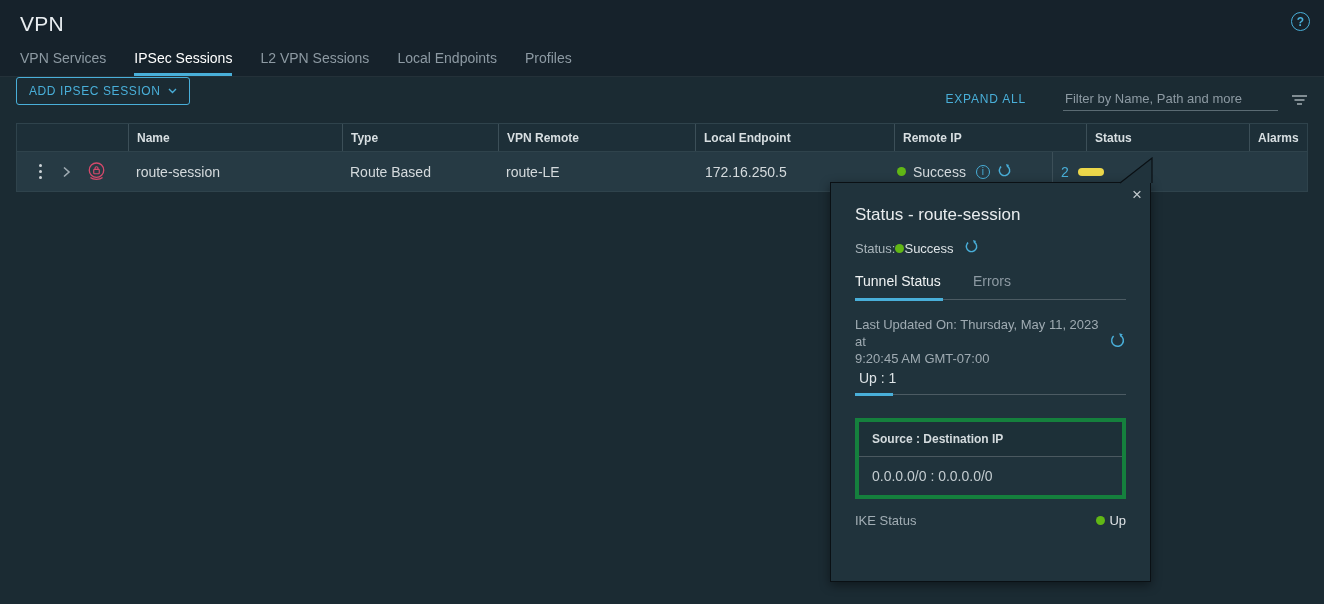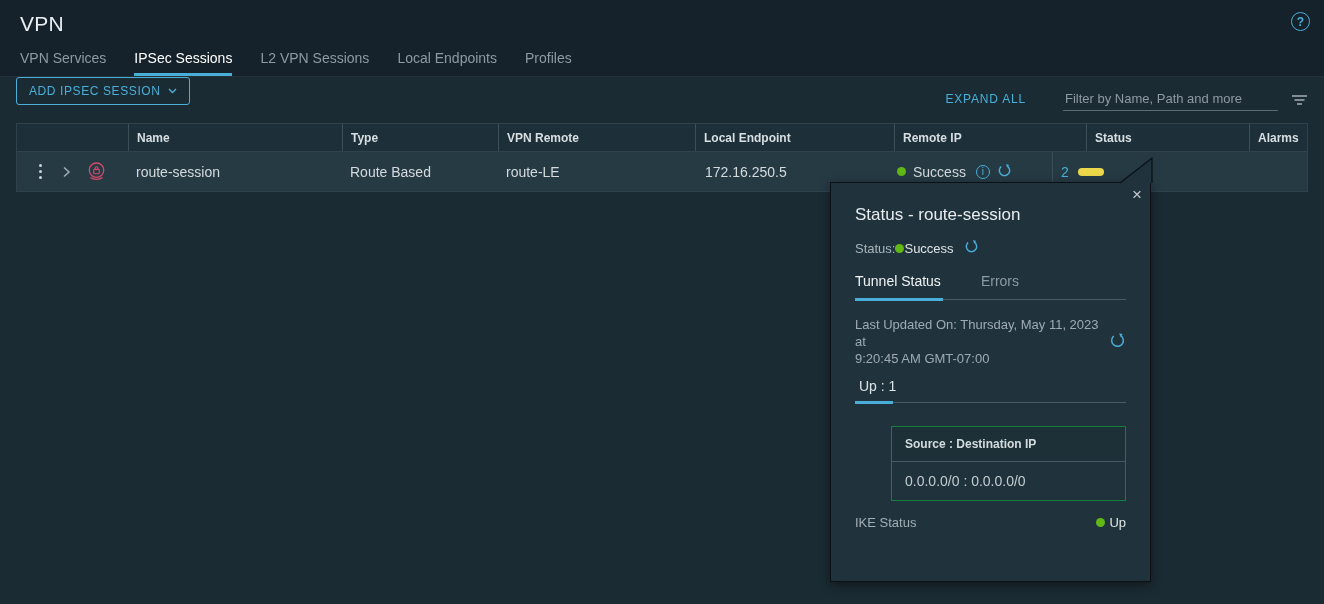--- a/index.html
+++ b/index.html
@@ -75,30 +75,30 @@
     position:absolute; left:830px; top:182px; width:321px; height:400px;
     background:#20333c; border:1px solid #0a1014; box-shadow:0 3px 10px rgba(0,0,0,.45);
     padding:0 24px; z-index:10;
   }
   .pointer { position:absolute; left:1119px; top:157px; z-index:11; }
   .popup-close { position:absolute; top:2px; right:8px; color:#c1c9cd; font-size:17px; cursor:pointer; }
   .popup-title { margin-top:22px; font-size:17px; font-weight:400; color:#e8ecee; }
   .popup-statusline { margin-top:14px; display:flex; align-items:center; gap:0; font-size:13px; color:#a9b5bb; }
   .popup-statusline .val { color:#dde3e6; }
   .popup-statusline .refresh { margin-left:10px; }
-  .ptabs { display:flex; gap:40px; margin-top:16px; padding-bottom:10px; border-bottom:1px solid #4c5b63; }
+  .ptabs { display:flex; gap:32px; margin-top:16px; padding-bottom:10px; border-bottom:1px solid #4c5b63; }
   .ptab { font-size:14px; color:#8d9aa3; cursor:pointer; }
   .ptab.active { color:#f0f3f4; }
   .ptab-bar { height:3px; width:88px; background:#49afd9; margin-top:-2px; }
   .updated { margin-top:16px; display:flex; justify-content:space-between; align-items:center; }
   .updated .txt { font-size:13px; color:#9fabb2; line-height:1.3; width:250px; }
-  .subtab { margin-top:10px; padding:0 0 8px 4px; font-size:14px; color:#dde3e6;
+  .subtab { margin-top:2px; padding:0 0 8px 4px; font-size:14px; color:#dde3e6;
             border-bottom:1px solid #4c5b63; cursor:pointer; }
   .subtab-bar { height:3px; width:38px; background:#49afd9; margin-top:-2px; }
-  .ptable { margin-top:22px; border:1px solid #15803d;margin-left:36px; }
+  .ptable { margin-top:22px; border:4px solid #15803d; }
   .ptable-h { padding:10px 13px; font-size:12px; font-weight:bold; color:#d4dbde;
               background:#1d3038; border-bottom:1px solid #4b5960; }
   .ptable-r { padding:11px 13px; font-size:14px; color:#c3ccd0; }
   .ike { margin-top:14px; display:flex; justify-content:space-between; align-items:center; font-size:13px; }
   .ike .lbl { color:#a2aeb5; }
   .ike .val { color:#dfe4e7; display:flex; align-items:center; gap:4px; }
 </style>
 </head>
 <body>
 

